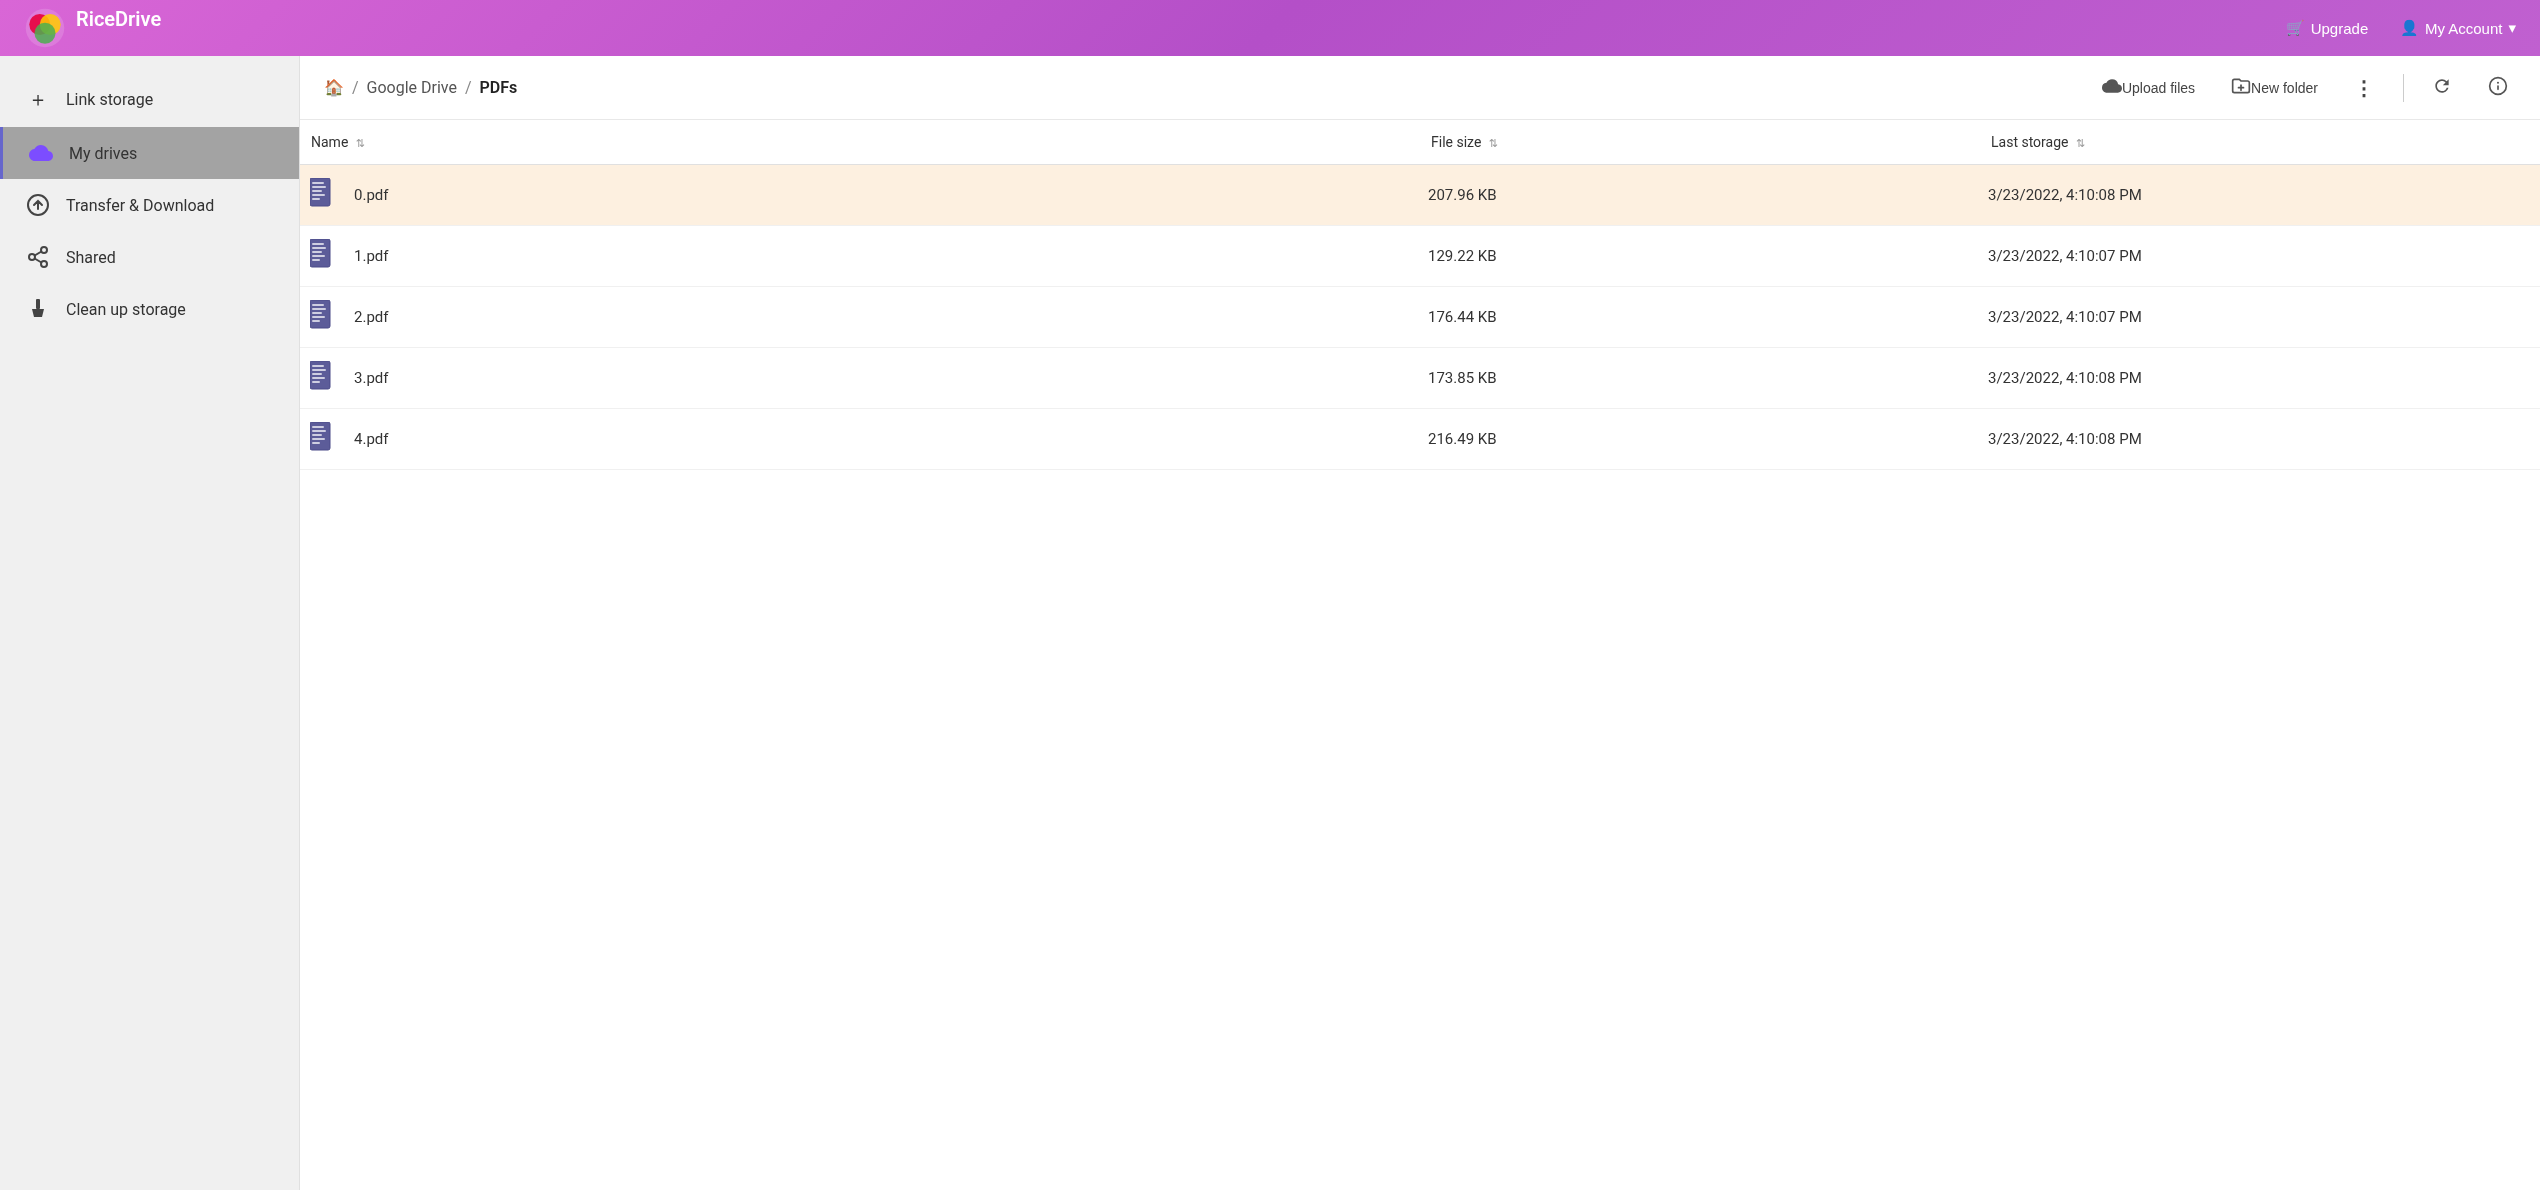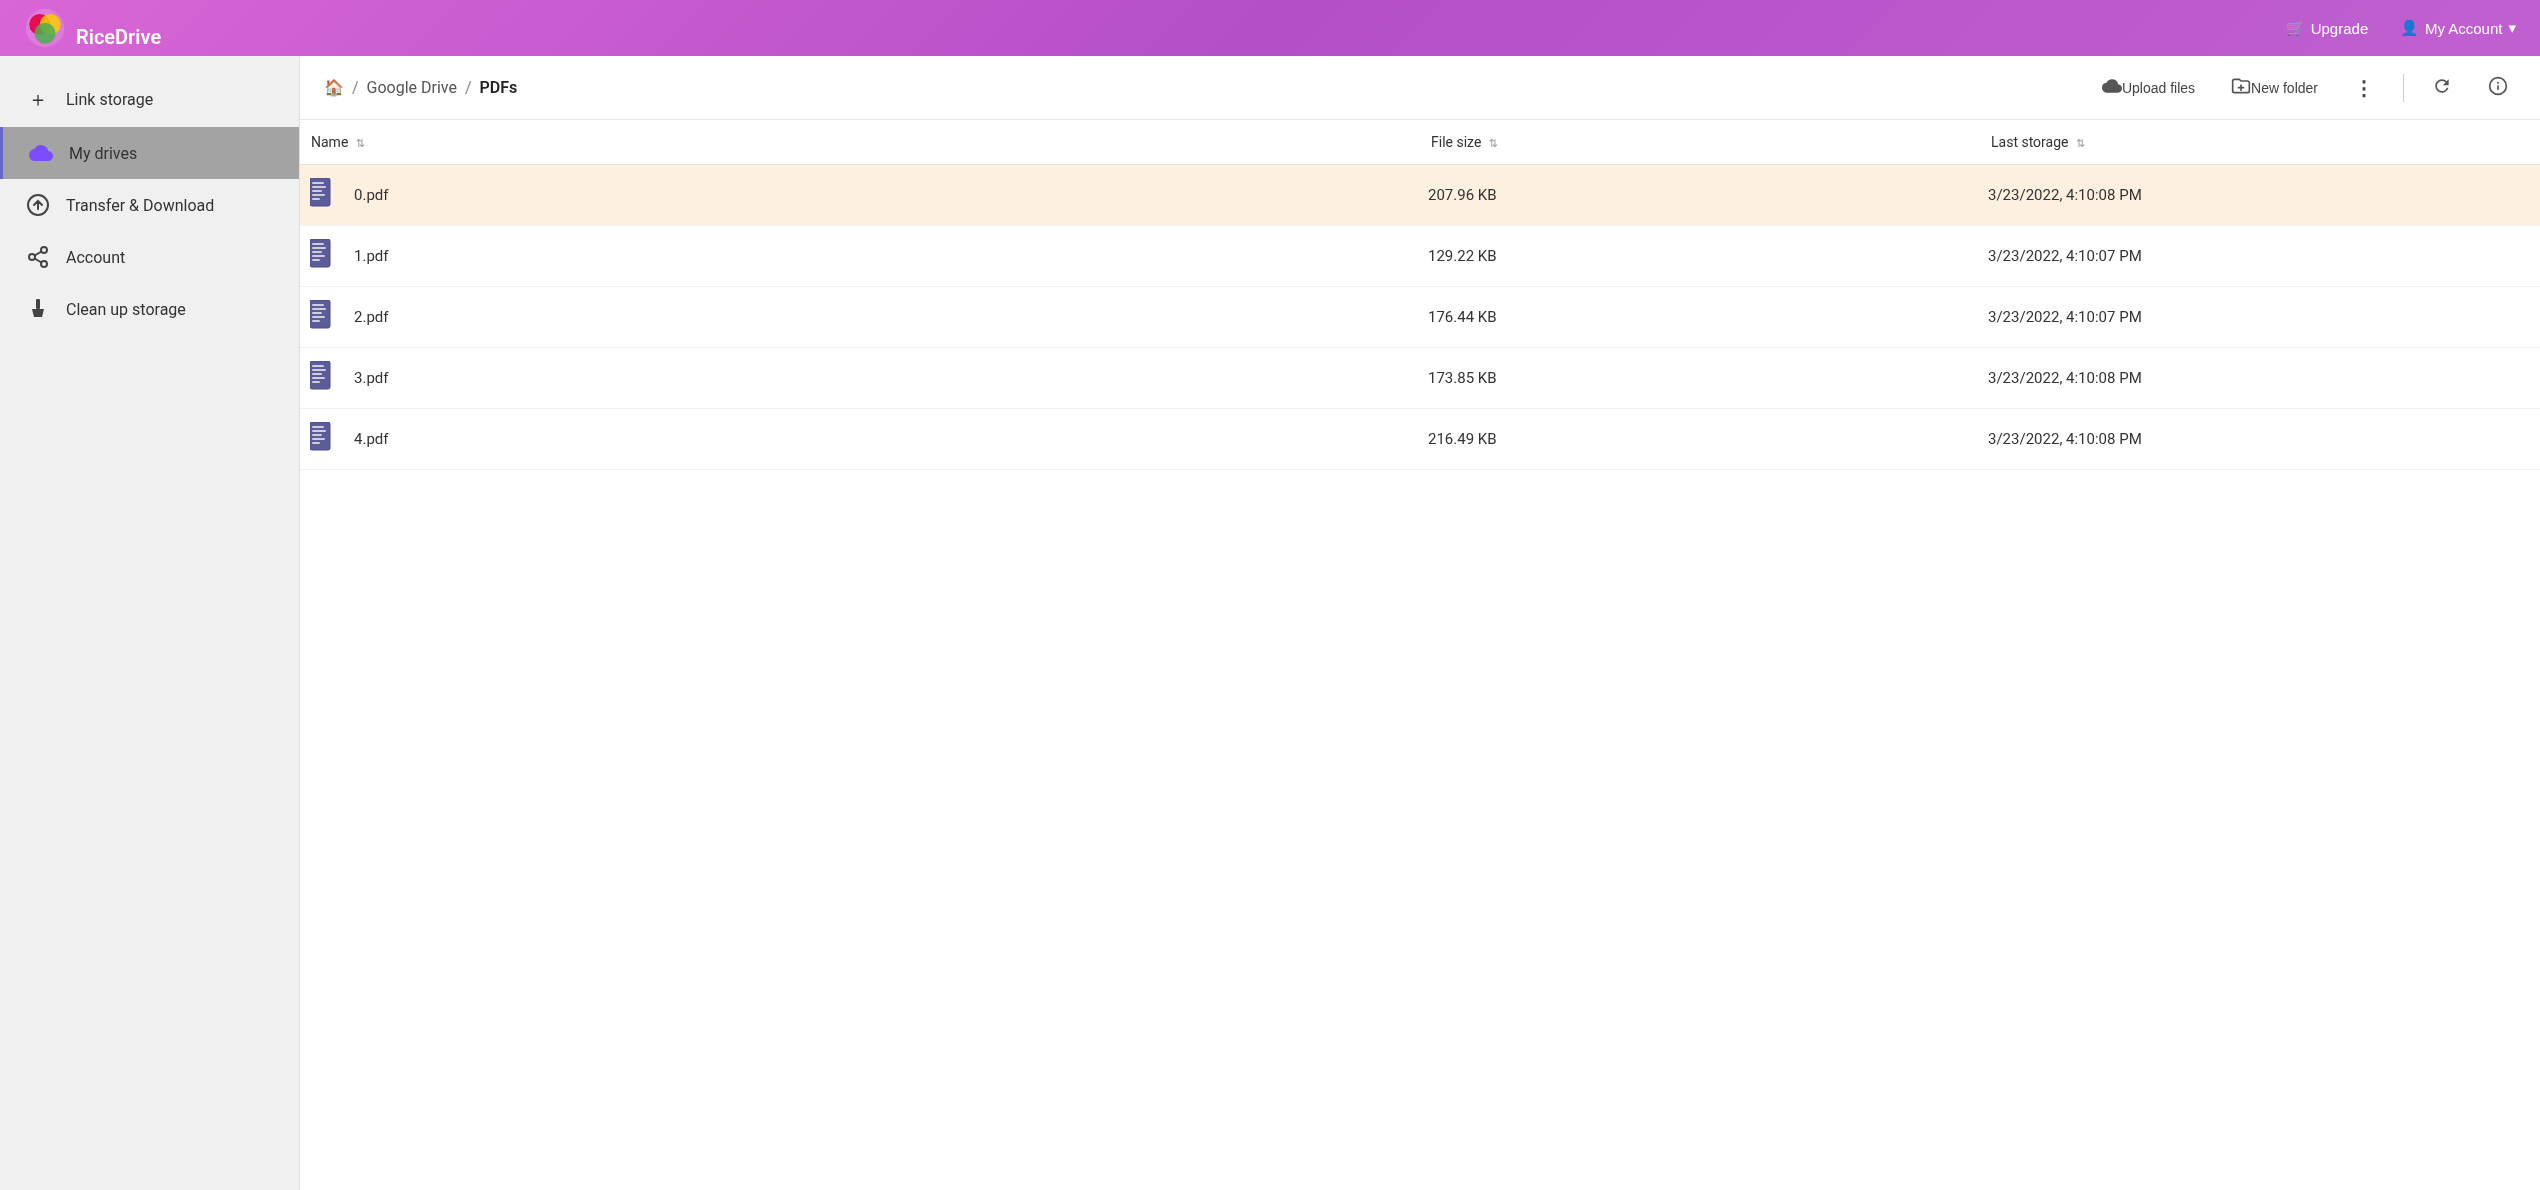--- a/index.html
+++ b/index.html
@@ -10,21 +10,21 @@
       display: flex;
       align-items: center;
       justify-content: space-between;
       background: linear-gradient(135deg, #d966d6, #b44fc8, #c060d0);
       padding: 0 24px;
       height: 56px;
       flex-shrink: 0;
     }
     .header-logo {
       display: flex;
-      align-items: flex-end;
+      align-items: flex-start;
       gap: 10px;
       color: white;
       font-size: 20px;
       font-weight: 600;
     }
     .logo-icon {
       width: 42px;
       height: 42px;
     }
     .header-right {
@@ -234,21 +234,21 @@
     <div class="sidebar-item">
       <span class="sidebar-icon">
         <svg width="24" height="24" viewBox="0 0 24 24">
             <circle cx="18" cy="5" r="3" fill="none" stroke="#444" stroke-width="2"></circle>
             <circle cx="6" cy="12" r="3" fill="none" stroke="#444" stroke-width="2"></circle>
             <circle cx="18" cy="19" r="3" fill="none" stroke="#444" stroke-width="2"></circle>
             <line x1="8.59" y1="13.51" x2="15.42" y2="17.49" stroke="#444" stroke-width="2"></line>
             <line x1="15.41" y1="6.51" x2="8.59" y2="10.49" stroke="#444" stroke-width="2"></line>
           </svg>
       </span>
-      <span>Account</span>
+      <span>Shared</span>
     </div>
     <div class="sidebar-item">
       <span class="sidebar-icon">
         <svg width="24" height="24" viewBox="0 0 24 24">
             <rect x="10" y="2" width="4" height="10" rx="1" fill="#444"></rect>
             <path d="M6 12h12l-2 8H8z" fill="#444"></path>
           </svg>
       </span>
       <span>Clean up storage</span>
     </div>

